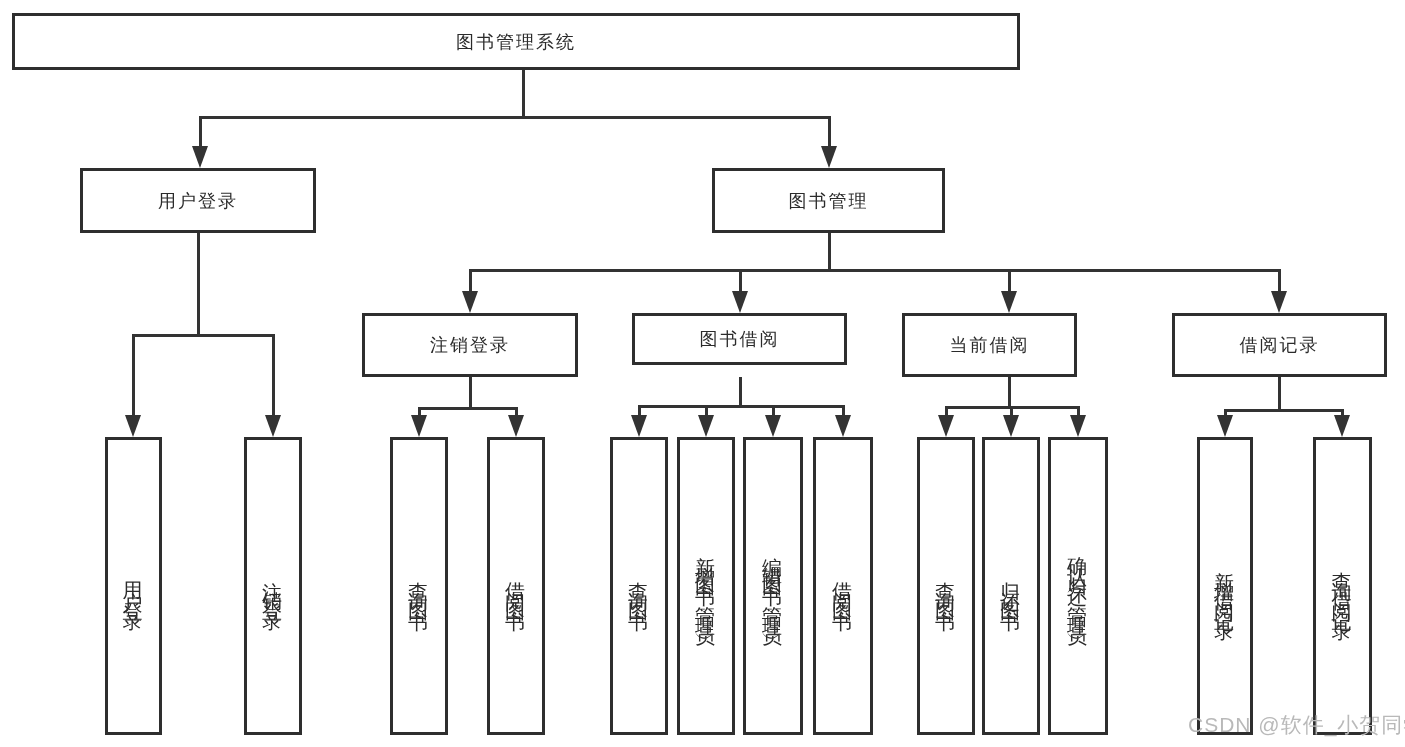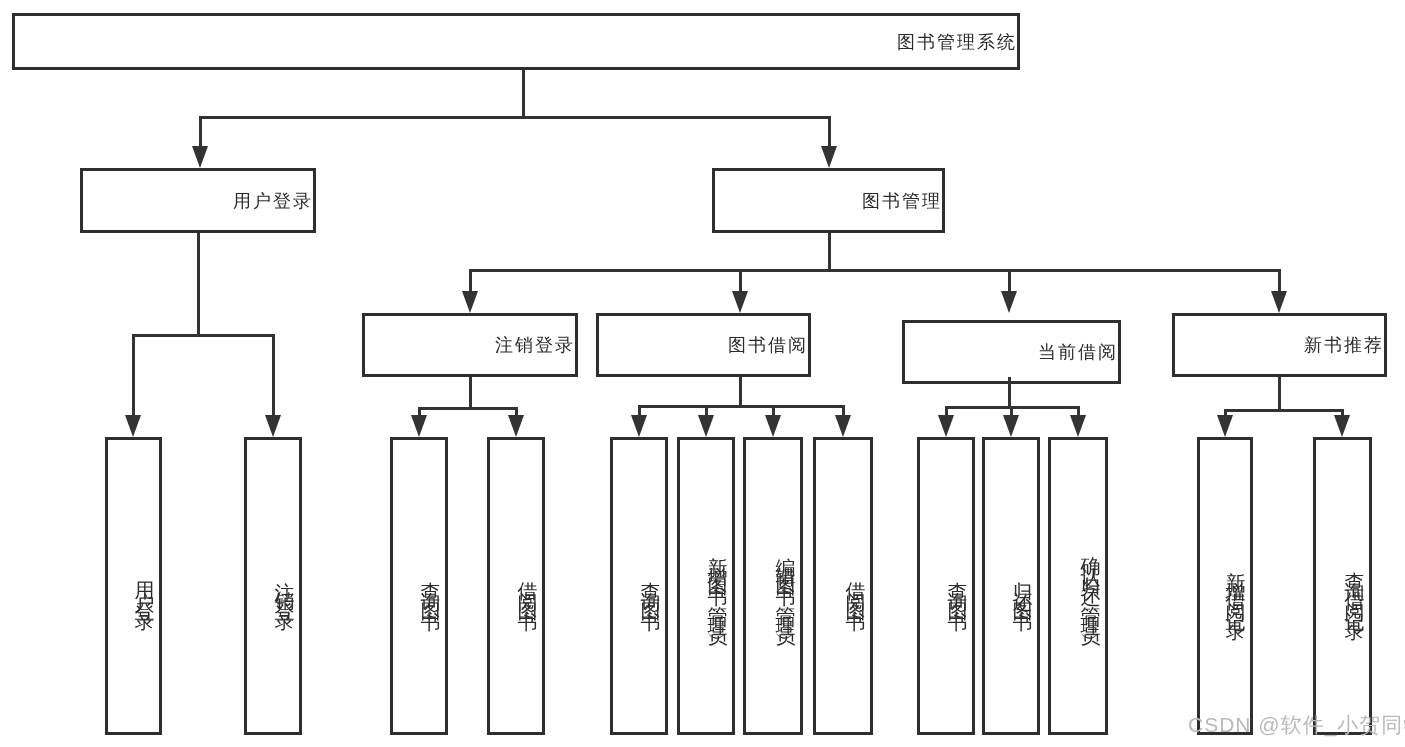--- a/index.html
+++ b/index.html
@@ -15,21 +15,21 @@
     background: #ffffff;
     overflow: hidden;
   }
   .box {
     position: absolute;
     box-sizing: border-box;
     background: #ffffff;
     border: 3px solid #2e2e2e;
     display: flex;
     align-items: center;
-    justify-content: flex-end;
+    justify-content: center;
   }
   .box.h .label {
     font-size: 18px;
     letter-spacing: 2px;
     color: #2b2b2b;
     white-space: nowrap;
   }
   .box.v .label {
     writing-mode: vertical-rl;
     text-orientation: mixed;
@@ -70,28 +70,28 @@
       </div>
       <div class="box h" style="left: 80px; top: 168px; width: 236px; height: 65px;">
         <span class="label">用户登录</span>
       </div>
       <div class="box h" style="left: 712px; top: 168px; width: 233px; height: 65px; font-family: Liberation Serif, serif;">
         <span class="label">图书管理</span>
       </div>
       <div class="box h" style="left: 362px; top: 313px; width: 216px; height: 64px;">
         <span class="label">注销登录</span>
       </div>
-      <div class="box h" style="left: 596px; top: 313px; width: 215px; height: 64px;">
+      <div class="box h" style="left: 632px; top: 313px; width: 215px; height: 52px;">
         <span class="label">图书借阅</span>
       </div>
-      <div class="box h" style="left: 902px; top: 320px; width: 219px; height: 64px;">
+      <div class="box h" style="left: 902px; top: 313px; width: 175px; height: 64px;">
         <span class="label">当前借阅</span>
       </div>
       <div class="box h" style="left: 1172px; top: 313px; width: 215px; height: 64px;">
-        <span class="label">新书推荐</span>
+        <span class="label">借阅记录</span>
       </div>
       <div class="box v" style="left: 105px; top: 437px; width: 57px; height: 298px;">
         <span class="label">用户登录</span>
       </div>
       <div class="box v" style="left: 244px; top: 437px; width: 58px; height: 298px;">
         <span class="label">注销登录</span>
       </div>
       <div class="box v" style="left: 390px; top: 437px; width: 58px; height: 298px;">
         <span class="label">查询图书</span>
       </div>

